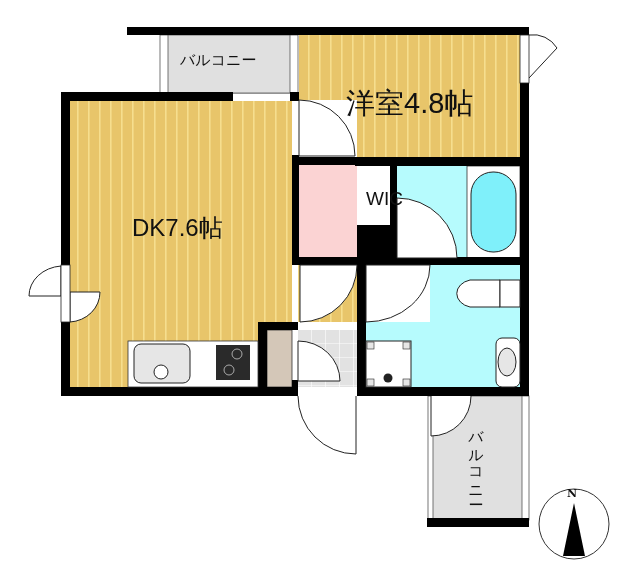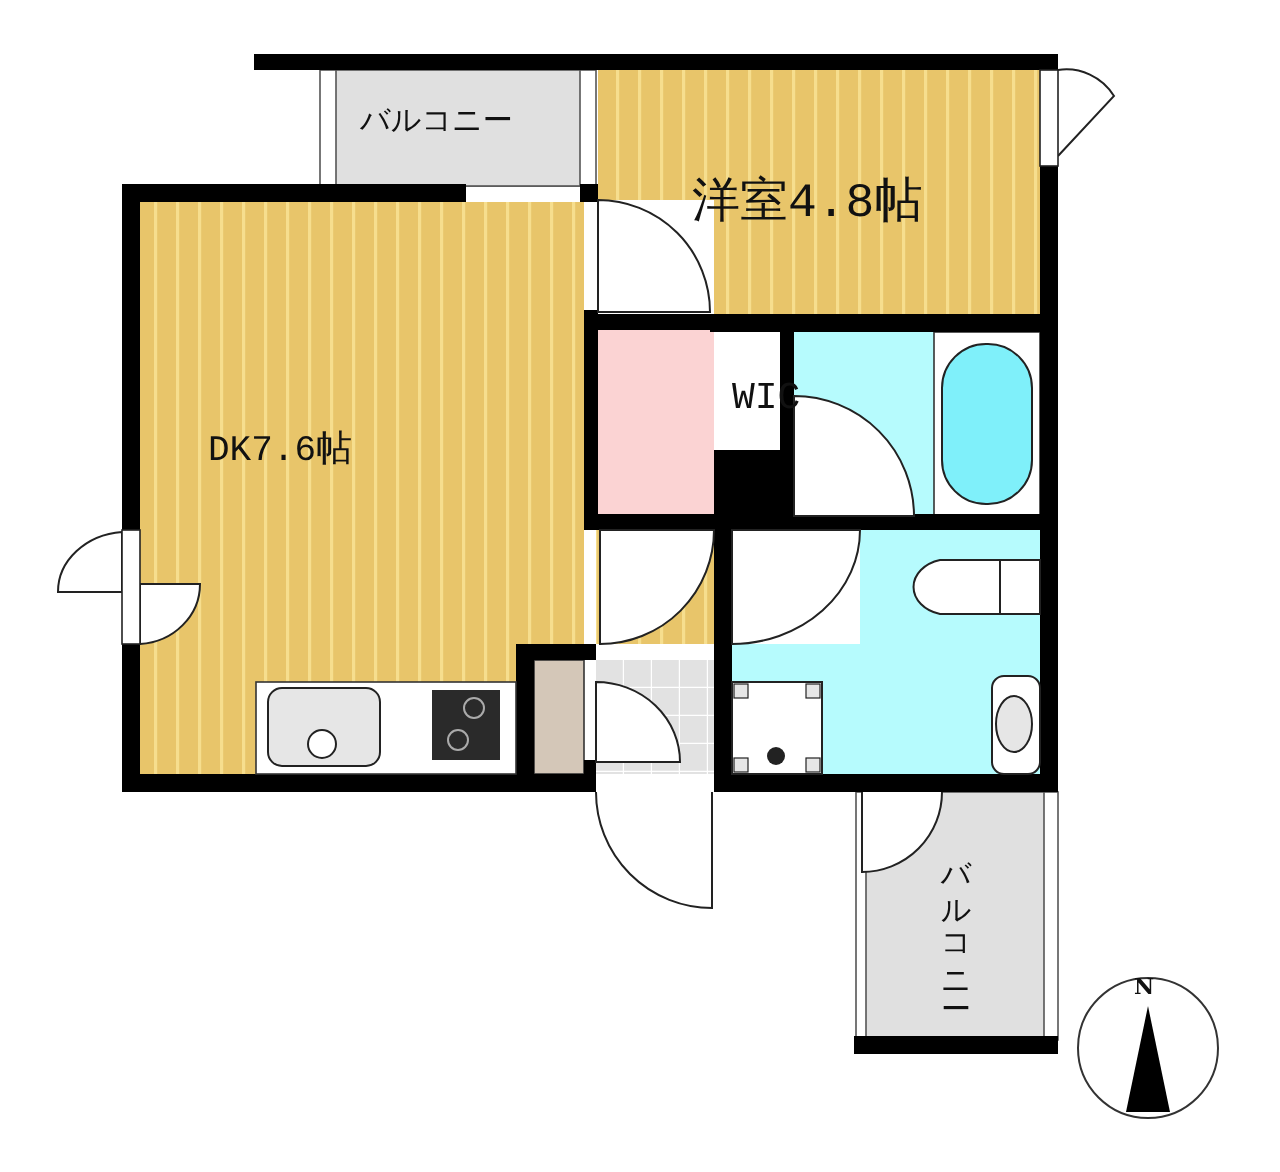--- a/index.html
+++ b/index.html
@@ -1,20 +1,20 @@
 <!DOCTYPE html>
 <html><head>
 <meta charset="utf-8">
 <style>
   html, body { margin:0; padding:0; background:#ffffff; }
   body { width:640px; height:586px; position:relative; overflow:hidden; font-family:"DejaVu Sans", sans-serif; }
   svg { position:absolute; left:0; top:0; }
-  .label { position:absolute; color:#111; white-space:nowrap; font-family:Liberation Mono, monospace; }
-  .lbl-dk { left:104px; top:212px; font-size:18px; }
-  .lbl-bed { left:346px; top:84px; font-size:24px; }
+  .label { position:absolute; color:#111; white-space:nowrap; font-family:Liberation Sans, sans-serif; }
+  .lbl-dk { left:132px; top:212px; font-size:24px; }
+  .lbl-bed { left:346px; top:84px; font-size:29px; }
   .lbl-wic { left:318px; top:188px; font-size:19px;margin-left:48px; }
   .lbl-bal-top { left:180px; top:51px; font-size:15px; }
   .lbl-bal-bot { left:466px; top:420px; font-size:15px; writing-mode:vertical-rl; letter-spacing:2px; }
   .lbl-n { left:567px; top:487px; font-size:11px; font-weight:bold; font-family:"DejaVu Serif", serif; }
 </style>
 </head>
 <body>
 
 <svg width="640" height="586" viewBox="0 0 640 586">
   <defs>

